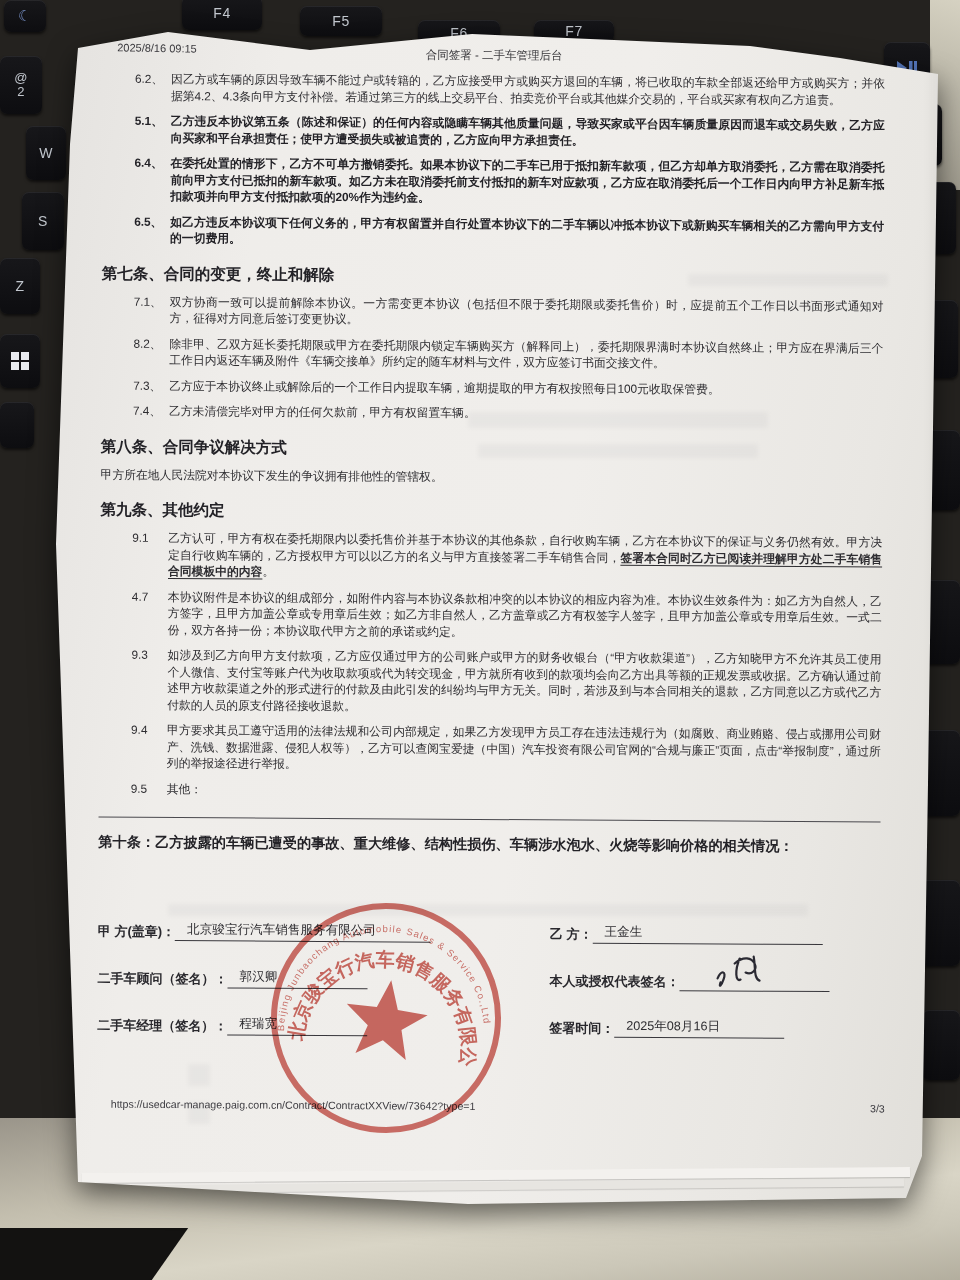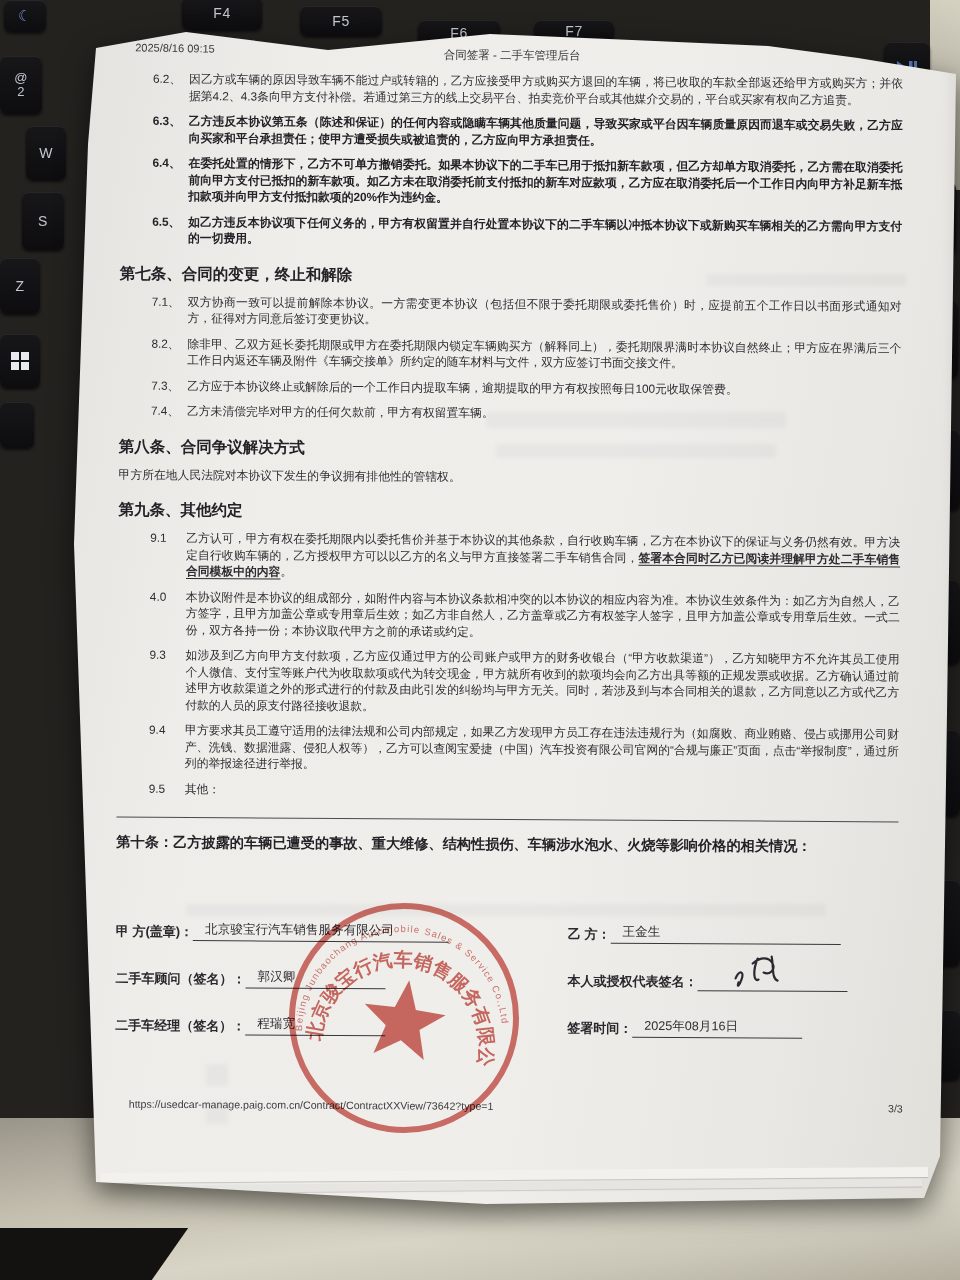--- a/index.html
+++ b/index.html
@@ -16,21 +16,21 @@
     background:linear-gradient(200deg,#d6d2c2,#9b978a); }
   .shadow-wedge { position:absolute; left:0; top:1228px; width:210px; height:52px;
     background:#131211; transform:skewX(-35deg) translateX(-40px); }
   .key { position:absolute; background:linear-gradient(180deg,#17171a,#0d0d10);
     border-radius:7px; box-shadow:inset 0 1px 0 rgba(255,255,255,.07), 0 2px 3px rgba(0,0,0,.6);
     color:#c2c7ce; display:flex; align-items:center; justify-content:center;
     font-size:14px; letter-spacing:.5px; }
   .key.twoline { flex-direction:column; line-height:1.1; font-size:13px; }
   .moon { color:#6f86b8; font-size:15px; }
   
-  .paper-wrap { position:absolute; left:66px; top:24px; width:890px; height:1196px;
+  .paper-wrap { position:absolute; left:48px; top:24px; width:890px; height:1196px;
     filter:drop-shadow(0 10px 14px rgba(0,0,0,.55));text-decoration:underline; }
   .paper { position:absolute; inset:0;
     background:linear-gradient(100deg,#e4e2df 0%,#efedea 22%,#f0eeeb 55%,#e9e7e3 82%,#e0ded9 100%);
     clip-path:polygon(30px 24px,120px 8px,262px 26px,424px 10px,566px 16px,702px 22px,792px 34px,890px 50px,
                       880px 760px,874px 1132px,858px 1174px,420px 1180px,30px 1158px,8px 520px,22px 120px);
     box-shadow:inset 4px 0 10px rgba(255,255,255,.45), inset -6px 0 12px rgba(0,0,0,.05);
   }
   .sheet-edge1 { position:absolute; left:34px; top:1146px; width:828px; height:10px;
     background:#f3f1ee; transform:rotate(-.4deg); box-shadow:0 1px 1px rgba(0,0,0,.18); }
   .sheet-edge2 { position:absolute; left:40px; top:1158px; width:816px; height:8px;
@@ -151,21 +151,21 @@
       <div class="hdr">
         <span class="dt">2025/8/16 09:15</span>
         <span class="ttl">合同签署 - 二手车管理后台</span>
       </div>
 
       <div class="clause">
         <span class="cnum">6.2、</span>
         <span class="ctext">因乙方或车辆的原因导致车辆不能过户或转籍的，乙方应接受甲方或购买方退回的车辆，将已收取的车款全部返还给甲方或购买方；并依据第4.2、4.3条向甲方支付补偿。若通过第三方的线上交易平台、拍卖竞价平台或其他媒介交易的，平台或买家有权向乙方追责。</span>
       </div>
       <div class="clause bold">
-        <span class="cnum">6.3、</span>
+        <span class="cnum">5.1、</span>
         <span class="ctext">乙方违反本协议第五条（陈述和保证）的任何内容或隐瞒车辆其他质量问题，导致买家或平台因车辆质量原因而退车或交易失败，乙方应向买家和平台承担责任；使甲方遭受损失或被追责的，乙方应向甲方承担责任。</span>
       </div>
       <div class="clause bold">
         <span class="cnum">6.4、</span>
         <span class="ctext">在委托处置的情形下，乙方不可单方撤销委托。如果本协议下的二手车已用于抵扣新车款项，但乙方却单方取消委托，乙方需在取消委托前向甲方支付已抵扣的新车款项。如乙方未在取消委托前支付抵扣的新车对应款项，乙方应在取消委托后一个工作日内向甲方补足新车抵扣款项并向甲方支付抵扣款项的20%作为违约金。</span>
       </div>
       <div class="clause bold">
         <span class="cnum">6.5、</span>
         <span class="ctext">如乙方违反本协议项下任何义务的，甲方有权留置并自行处置本协议下的二手车辆以冲抵本协议下或新购买车辆相关的乙方需向甲方支付的一切费用。</span>
       </div>
@@ -190,21 +190,21 @@
 
       <div class="h2">第八条、合同争议解决方式</div>
       <div class="plain">甲方所在地人民法院对本协议下发生的争议拥有排他性的管辖权。</div>
 
       <div class="h2">第九条、其他约定</div>
       <div class="clause">
         <span class="cnum">9.1</span>
         <span class="ctext"><span>乙方认可，甲方有权在委托期限内以委托售价并基于本协议的其他条款，自行收购车辆，乙方在本协议下的保证与义务仍然有效。甲方决定自行收购车辆的，乙方授权甲方可以以乙方的名义与甲方直接签署二手车销售合同，</span><span class="u-bold">签署本合同时乙方已阅读并理解甲方处二手车销售合同模板中的内容</span><span>。</span></span>
       </div>
       <div class="clause">
-        <span class="cnum">4.0</span>
+        <span class="cnum">4.7</span>
         <span class="ctext">本协议附件是本协议的组成部分，如附件内容与本协议条款相冲突的以本协议的相应内容为准。本协议生效条件为：如乙方为自然人，乙方签字，且甲方加盖公章或专用章后生效；如乙方非自然人，乙方盖章或乙方有权签字人签字，且甲方加盖公章或专用章后生效。一式二份，双方各持一份；本协议取代甲方之前的承诺或约定。</span>
       </div>
       <div class="clause">
         <span class="cnum">9.3</span>
         <span class="ctext">如涉及到乙方向甲方支付款项，乙方应仅通过甲方的公司账户或甲方的财务收银台（“甲方收款渠道”），乙方知晓甲方不允许其员工使用个人微信、支付宝等账户代为收取款项或代为转交现金，甲方就所有收到的款项均会向乙方出具等额的正规发票或收据。乙方确认通过前述甲方收款渠道之外的形式进行的付款及由此引发的纠纷均与甲方无关。同时，若涉及到与本合同相关的退款，乙方同意以乙方或代乙方付款的人员的原支付路径接收退款。</span>
       </div>
       <div class="clause">
         <span class="cnum">9.4</span>
         <span class="ctext">甲方要求其员工遵守适用的法律法规和公司内部规定，如果乙方发现甲方员工存在违法违规行为（如腐败、商业贿赂、侵占或挪用公司财产、洗钱、数据泄露、侵犯人权等），乙方可以查阅宝爱捷（中国）汽车投资有限公司官网的“合规与廉正”页面，点击“举报制度”，通过所列的举报途径进行举报。</span>
       </div>

